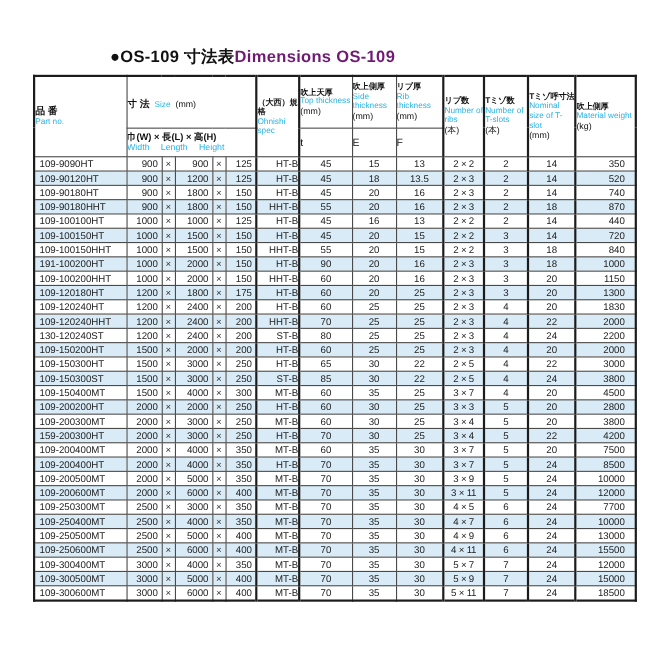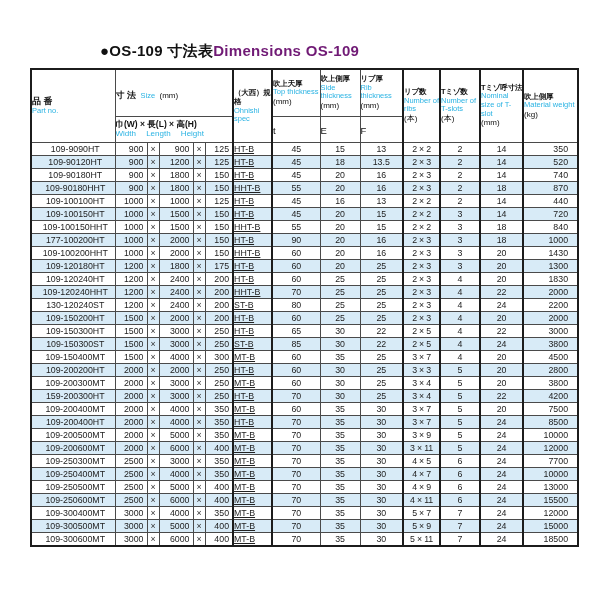--- a/index.html
+++ b/index.html
@@ -33,24 +33,24 @@
   .unit{ display:block; color:#111; font-size:8px; line-height:1.3; }
   .h-spec .en { white-space:normal; }
   .sym { font-size:9.5px; color:#111; }
   .sub-jp { display:block; color:#111; font-weight:bold; font-size:8.5px; line-height:1.3; }
   .sub-en { display:block; color:#2bb3e3; font-size:8px; word-spacing:8px; line-height:1.1; }
 
   
   tbody tr { height:12.6px; }
   tbody tr:nth-child(even) { background:#d8ebf7; }
   tbody td { font-size:8.8px; line-height:12px; color:#222; }
-  td.c-part { text-align:center;  padding-left:4px; }
+  td.c-part { text-align:left;  padding-left:4px; }
   td.c-num  { text-align:right; padding-right:3px; }
   td.c-x    { text-align:center; color:#333; }
-  td.c-spec { text-align:left;text-decoration:underline; }
+  td.c-spec { text-align:right; }
   td.c-ctr  { text-align:center; }
   td.c-ribs { text-align:center; letter-spacing:-0.2px; }
   td.c-wt   { text-align:right; padding-right:9px; }
 </style>
 </head>
 <body>
 
 <div class="page">
 
   <div class="title-row">
@@ -242,21 +242,21 @@
           <td class="c-spec bL">HHT-B</td>
           <td class="c-ctr bL">55</td>
           <td class="c-ctr">20</td>
           <td class="c-ctr">15</td>
           <td class="c-ribs bL">2 × 2</td>
           <td class="c-ctr bL">3</td>
           <td class="c-ctr bL">18</td>
           <td class="c-wt bL">840</td>
         </tr>
         <tr>
-          <td class="c-part">177-100200HT</td>
+          <td class="c-part">191-100200HT</td>
           <td class="c-num">1000</td>
           <td class="c-x">×</td>
           <td class="c-num">2000</td>
           <td class="c-x">×</td>
           <td class="c-num">150</td>
           <td class="c-spec bL">HT-B</td>
           <td class="c-ctr bL">90</td>
           <td class="c-ctr">20</td>
           <td class="c-ctr">16</td>
           <td class="c-ribs bL">2 × 3</td>
@@ -271,21 +271,21 @@
           <td class="c-num">2000</td>
           <td class="c-x">×</td>
           <td class="c-num">150</td>
           <td class="c-spec bL">HHT-B</td>
           <td class="c-ctr bL">60</td>
           <td class="c-ctr">20</td>
           <td class="c-ctr">16</td>
           <td class="c-ribs bL">2 × 3</td>
           <td class="c-ctr bL">3</td>
           <td class="c-ctr bL">20</td>
-          <td class="c-wt bL">1430</td>
+          <td class="c-wt bL">1150</td>
         </tr>
         <tr>
           <td class="c-part">109-120180HT</td>
           <td class="c-num">1200</td>
           <td class="c-x">×</td>
           <td class="c-num">1800</td>
           <td class="c-x">×</td>
           <td class="c-num">175</td>
           <td class="c-spec bL">HT-B</td>
           <td class="c-ctr bL">60</td>

